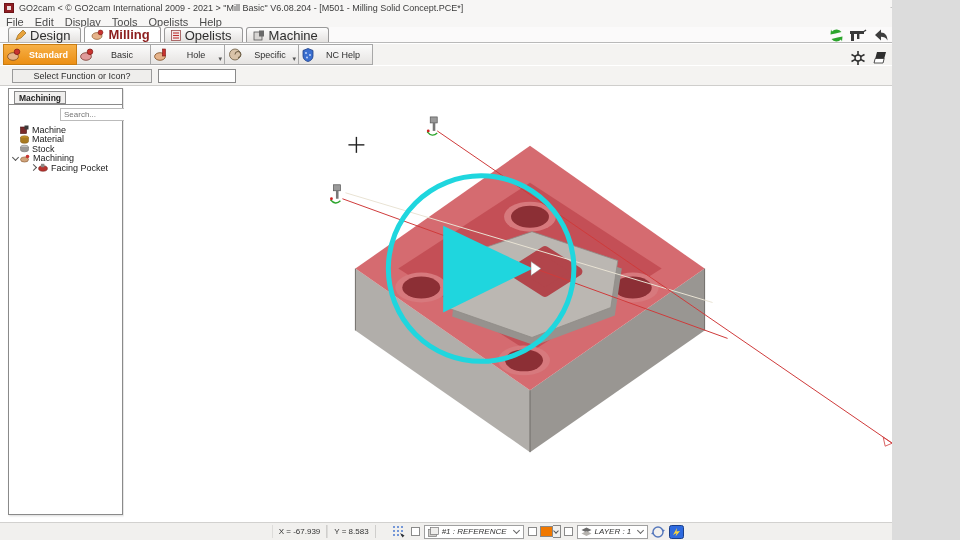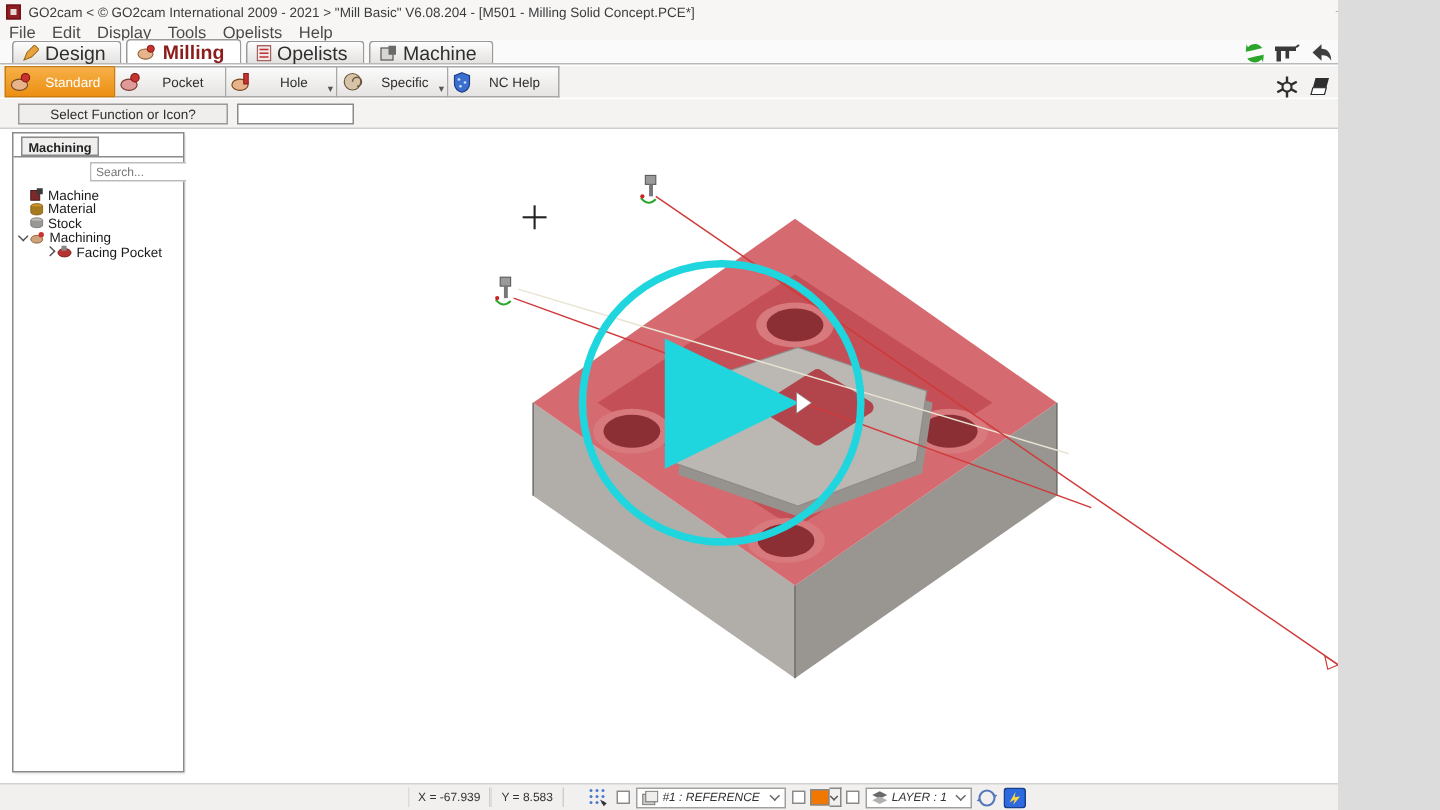--- a/index.html
+++ b/index.html
@@ -20,21 +20,21 @@
   .tab{height:15px;display:flex;align-items:center;gap:4px;padding:0 10px 0 6px;border:1px solid #9a9a9a;border-bottom:none;border-radius:3px 3px 0 0;background:linear-gradient(#fdfdfd,#e4e2e0);font-size:13px;color:#2e2e2e;}
   .tab.active{background:#ffffff;height:16px;color:#8c1d1d;font-weight:bold;}
   .tab svg{display:block;}
   
   .ribbon{position:absolute;left:0;top:44px;width:960px;height:21px;background:#f4f3f1;}
   .ribbon-row{position:absolute;left:3px;top:0;display:flex;height:21px;}
   .rbtn{width:74px;height:21px;border:1px solid #a8a8a8;border-left:none;background:linear-gradient(#fbfbfb,#e6e4e2);display:flex;align-items:center;font-size:9px;color:#2e2e2e;position:relative;}
   .rbtn:first-child{border-left:1px solid #a8a8a8;}
   .rbtn .lab{flex:1;text-align:center;}
   .rbtn svg{margin-left:3px;}
-  .rbtn.active{background:linear-gradient(#f6b047,#ec8f14);color:#ffffff;font-weight:normal;border-color:#c97c10;}
+  .rbtn.active{background:linear-gradient(#f6b047,#ec8f14);color:#ffffff;font-weight:bold;border-color:#c97c10;}
   .drop{position:absolute;right:2px;bottom:1px;font-size:7px;color:#555;}
   
   .funcbar{position:absolute;left:0;top:66px;width:960px;height:20px;background:#f4f3f1;border-bottom:1px solid #cfcecc;}
   .func-label{position:absolute;left:12px;top:3px;width:140px;height:14px;background:#efeeec;border:1px solid #9a9a9a;font-size:9px;color:#2e2e2e;text-align:center;line-height:13px;}
   .func-input{position:absolute;left:158px;top:3px;width:78px;height:14px;border:1px solid #8a8a8a;background:#ffffff;font-size:9px;padding:0 2px;}
   
   .sidebar{position:absolute;left:8px;top:88px;width:115px;height:427px;background:#ffffff;border:1px solid #8a8a8a;box-shadow:1px 1px 2px rgba(0,0,0,.15);}
   .side-tab{position:absolute;left:5px;top:2px;width:52px;height:13px;background:#f0efee;border:1px solid #8a8a8a;font-size:8.5px;font-weight:bold;text-align:center;line-height:12px;color:#222;}
   .side-tabline{position:absolute;left:0;top:15px;width:113px;border-top:1px solid #8a8a8a;}
   .search-row{position:absolute;left:3px;top:19px;width:107px;height:13px;border:1px solid #bbb;background:#fff;display:flex;align-items:center;margin-left:48px;}
@@ -137,21 +137,21 @@
             <ellipse cx="6" cy="8.5" rx="5.4" ry="3.8" fill="#e6b38a" stroke="#7a4a20" stroke-width="0.8"></ellipse>
             <circle cx="10" cy="3.8" r="2.8" fill="#c8332f" stroke="#7a1512" stroke-width="0.7"></circle>
           </svg>
         <span class="lab">Standard</span>
       </div>
       <div class="rbtn">
         <svg width="14" height="13" viewBox="0 0 14 13">
             <ellipse cx="6" cy="8.5" rx="5.4" ry="3.8" fill="#e09a9a" stroke="#7a3a30" stroke-width="0.8"></ellipse>
             <circle cx="10" cy="3.8" r="2.8" fill="#c8332f" stroke="#7a1512" stroke-width="0.7"></circle>
           </svg>
-        <span class="lab">Pocket</span>
+        <span class="lab">Basic</span>
       </div>
       <div class="rbtn">
         <svg width="14" height="13" viewBox="0 0 14 13">
             <ellipse cx="6" cy="8.5" rx="5.4" ry="3.8" fill="#e6b38a" stroke="#7a4a20" stroke-width="0.8"></ellipse>
             <rect x="8.5" y="1" width="3" height="7" fill="#c8332f" stroke="#7a1512" stroke-width="0.6"></rect>
           </svg>
         <span class="lab">Hole</span>
         <span class="drop">▾</span>
       </div>
       <div class="rbtn">

